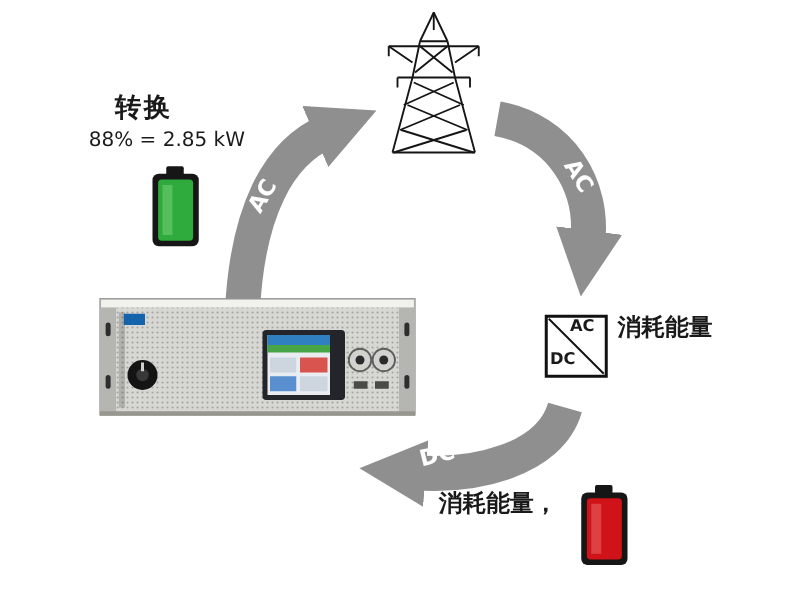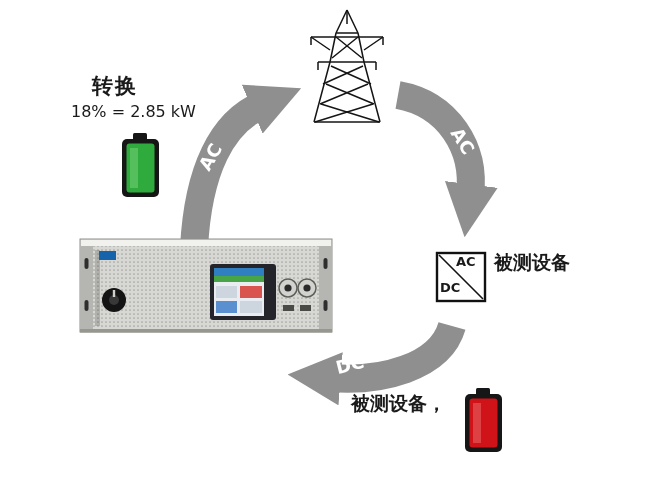--- a/index.html
+++ b/index.html
@@ -110,26 +110,26 @@
 
     <g>
       <rect x="476" y="388" width="14" height="7" rx="1.5" fill="#161616"></rect>
       <rect x="465" y="394" width="37" height="58" rx="5" fill="#161616"></rect>
       <rect x="469.5" y="398.5" width="28" height="49" rx="3" fill="#cf1318"></rect>
       <rect x="473" y="403" width="8" height="40" fill="#f07a7a" opacity="0.45"></rect>
     </g>
   </svg>
 
   <div class="label convert-title">转换</div>
-  <div class="label convert-value">18% = 2.85 kW</div>
+  <div class="label convert-value">88% = 2.85 kW</div>
 
   <div class="label arrow-label ac-left">AC</div>
   <div class="label arrow-label ac-right">AC</div>
   <div class="label arrow-label dc">DC</div>
 
   <div class="label box-label box-ac">AC</div>
   <div class="label box-label box-dc">DC</div>
 
-  <div class="label side-text dut1">被测设备</div>
+  <div class="label side-text dut1">消耗能量</div>
 
-  <div class="label side-text cons1">被测设备，</div>
+  <div class="label side-text cons1">消耗能量，</div>
 
 </div>
 
 </body></html>

